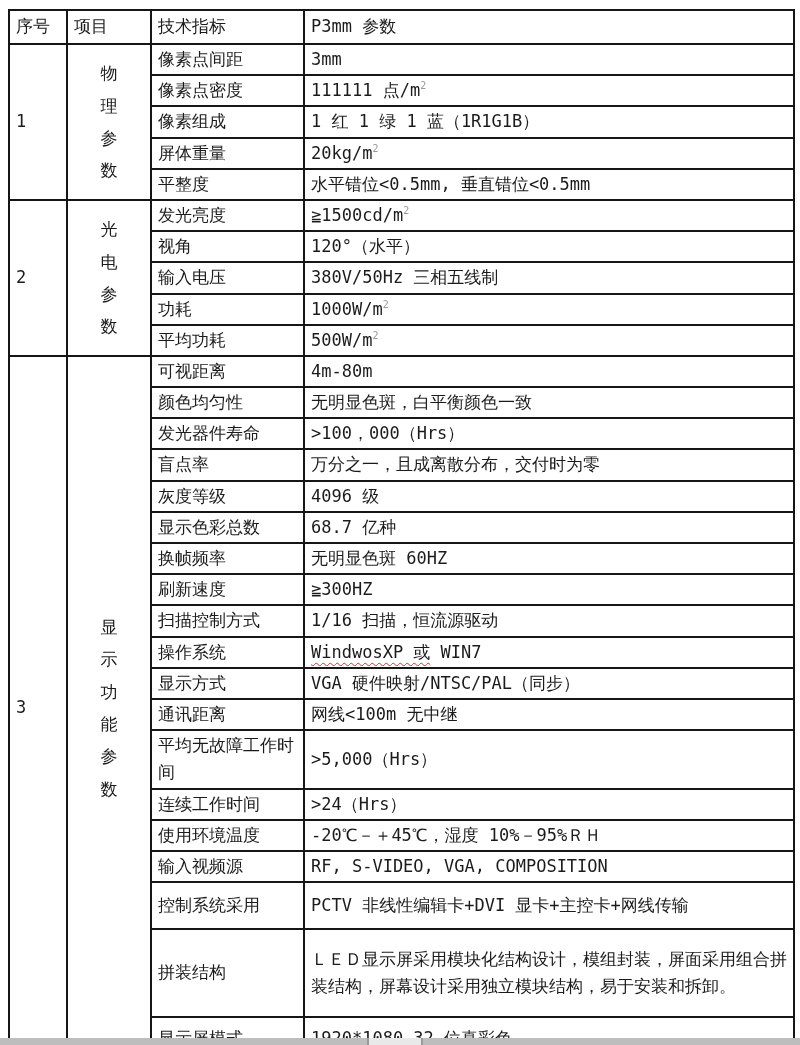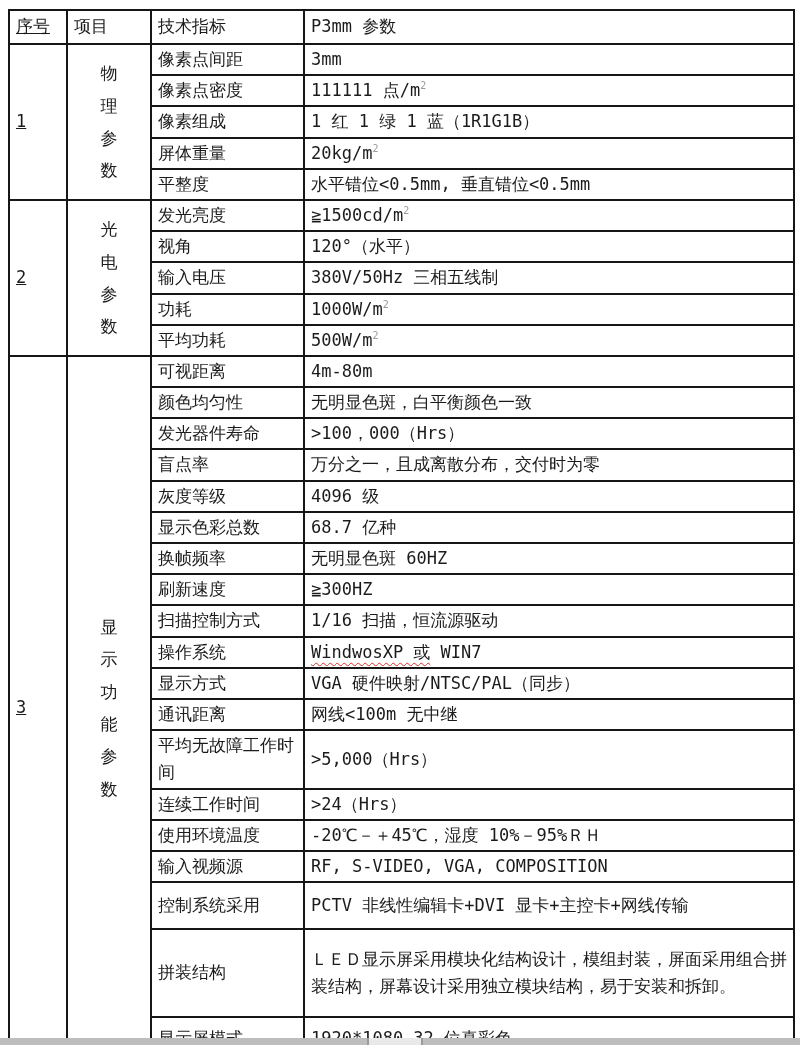--- a/index.html
+++ b/index.html
@@ -24,21 +24,21 @@
     line-height:1.6;
     padding:1px 6px;
     vertical-align:middle;
     text-align:left;
     overflow:hidden;
     word-break:break-all;
   }
   col.c-no{width:58px;}
   col.c-cat{width:84px;}
   col.c-label{width:153px;}
-  .cell-no{text-align:center;padding:0;text-decoration:underline;}
+  .cell-no{text-align:center;padding:0;}
   .cell-cat{text-align:center;padding:0;}
   .cat-vertical{
     white-space:pre-line;
     line-height:1.9;
     text-align:center;
   }
   .wavy{
     text-decoration:underline;
     text-decoration-style:wavy;
     text-decoration-color:var(--spell,#d93025);

